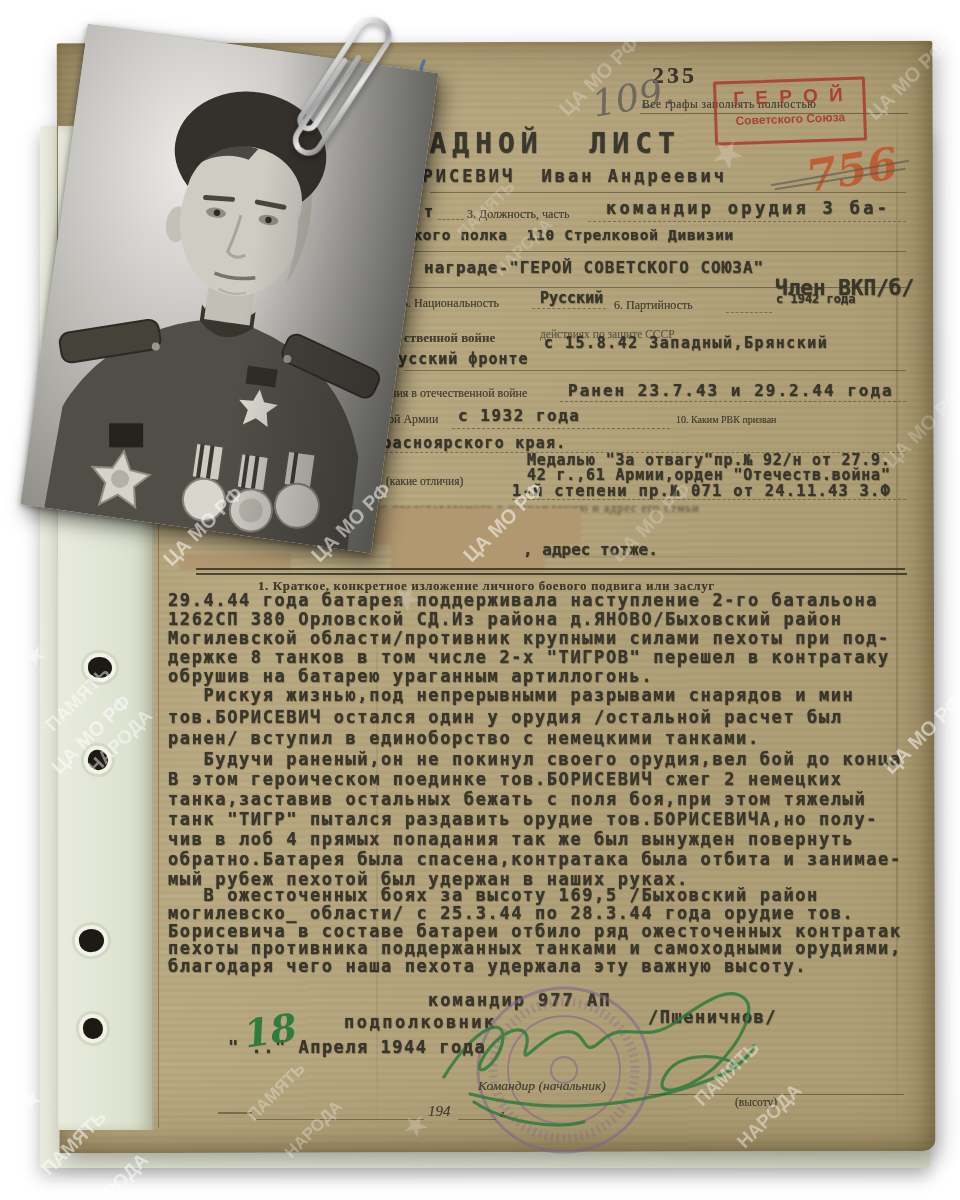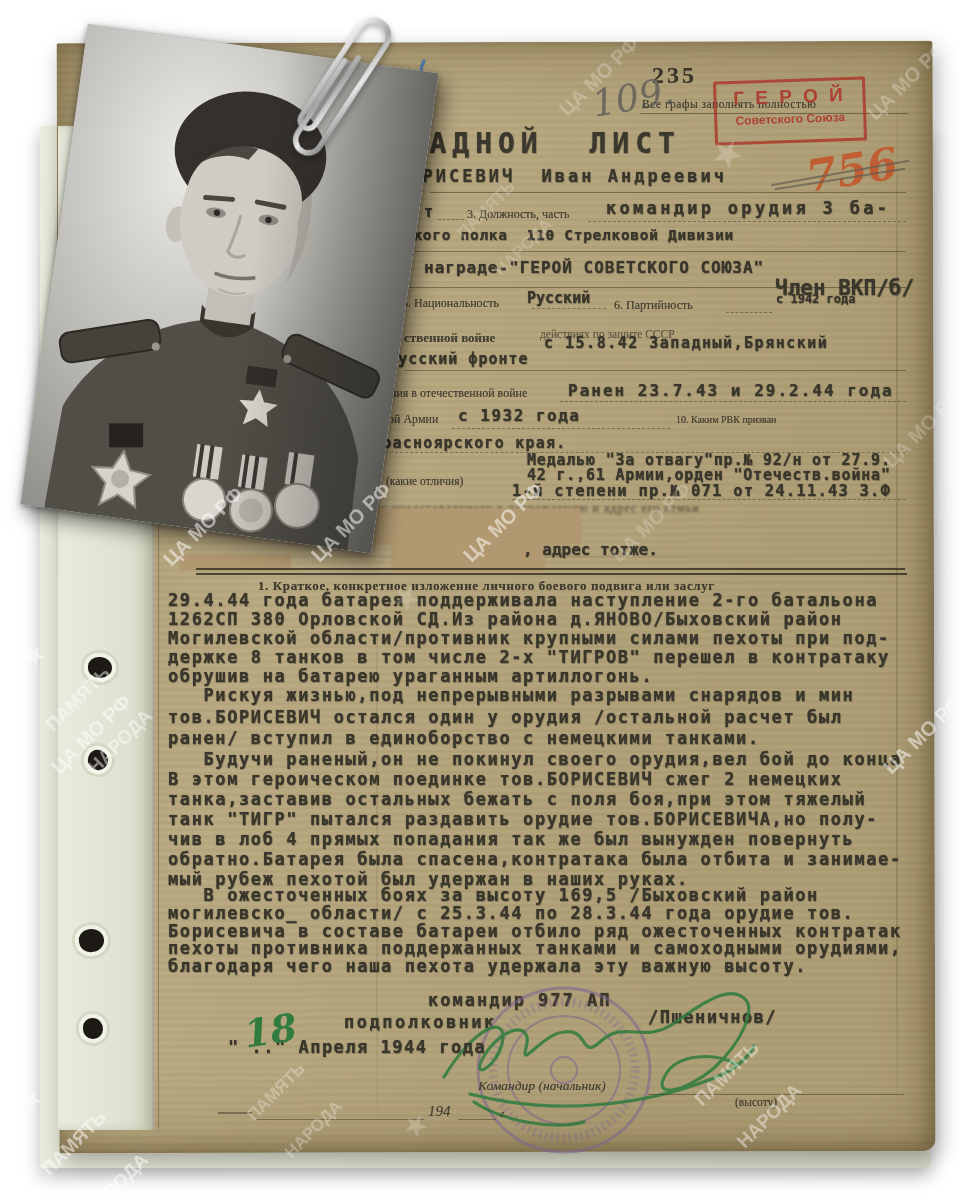--- a/index.html
+++ b/index.html
@@ -91,21 +91,21 @@
 <div class="print" style="left:467px;top:207px;font-size:12px;">3. Должность, часть</div>
 <div class="dline" style="left:588px;top:221px;width:318px;"></div>
 <div class="typed" style="left:606px;top:198px;font-size:17px;letter-spacing:3.3px;">командир орудия 3 ба-</div>
 <div class="typed" style="left:404px;top:227px;font-size:14.5px;letter-spacing:.7px;">ского полка  110 Стрелковой Дивизии</div>
 <div class="line" style="left:404px;top:251px;width:502px;"></div>
 <div class="typed" style="left:424px;top:258px;font-size:16px;letter-spacing:1px;">награде-"ГЕРОЙ СОВЕТСКОГО СОЮЗА"</div>
 <div class="line" style="left:404px;top:287px;width:502px;"></div>
 <div class="typed" style="left:775px;top:276px;font-size:21px;">Член ВКП/б/</div>
 <div class="typed" style="left:776px;top:292px;font-size:12px;">с 1942 года</div>
 <div class="print" style="left:402px;top:296px;font-size:12px;">5. Национальность</div>
-<div class="typed" style="left:527px;top:289px;font-size:15px;">Русский</div>
+<div class="typed" style="left:540px;top:289px;font-size:15px;">Русский</div>
 <div class="dline" style="left:532px;top:308px;width:74px;"></div>
 <div class="print" style="left:614px;top:298px;font-size:12px;">6. Партийность</div>
 <div class="dline" style="left:726px;top:312px;width:46px;"></div>
 <div class="print" style="left:404px;top:330px;font-size:13px;font-weight:700;filter:blur(.3px);">ственной войне</div>
 <div class="print" style="left:540px;top:328px;font-size:11.5px;opacity:.75;">действиях по защите СССР</div>
 <div class="typed" style="left:544px;top:334px;font-size:15px;letter-spacing:1.5px;filter:blur(.3px);">с 15.8.42 Западный,Брянский</div>
 <div class="typed" style="left:348px;top:350px;font-size:15px;letter-spacing:1px;">Белорусский фронте</div>
 <div class="line" style="left:404px;top:370px;width:502px;"></div>
 <div class="print" style="left:390px;top:386px;font-size:12px;">ния в отечественной войне</div>
 <div class="typed" style="left:568px;top:381px;font-size:16px;letter-spacing:2px;">Ранен 23.7.43 и 29.2.44 года</div>

